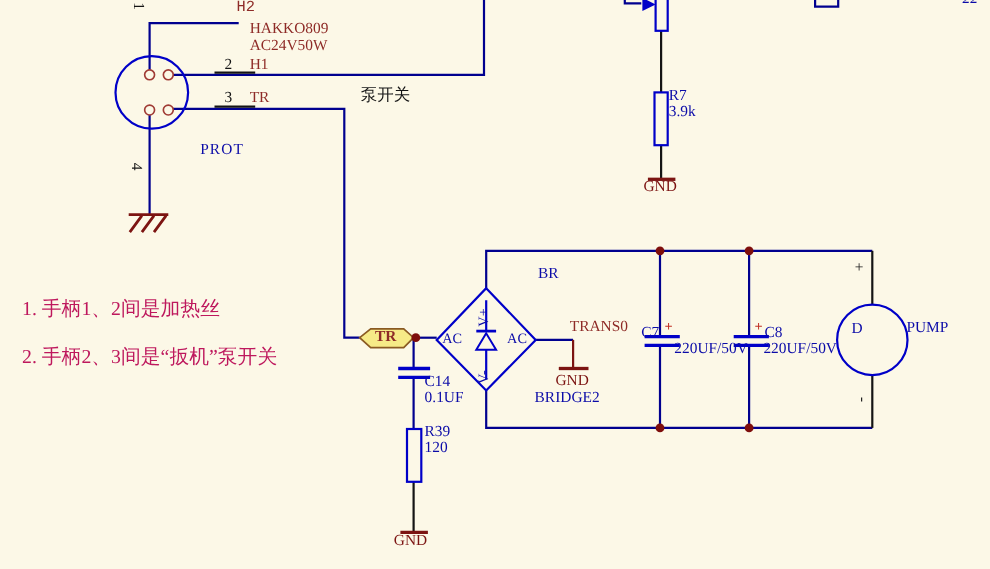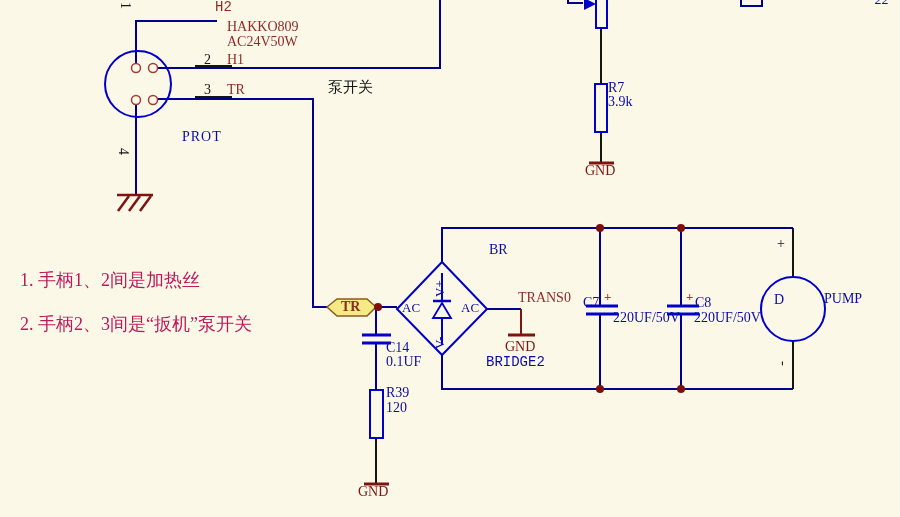--- a/index.html
+++ b/index.html
@@ -131,21 +131,21 @@
 <span class="lbl blue" style="left:608px;top:81px;">R7</span>
 <span class="lbl blue" style="left:608px;top:95px;text-align:center;">3.9k</span>
 <span class="lbl darkred" style="left:585px;top:164px;">GND</span>
 
 <span class="lbl note" style="left:20px;top:271px;">1. 手柄1、2间是加热丝</span>
 <span class="lbl note" style="left:20px;top:315px;">2. 手柄2、3间是“扳机”泵开关</span>
 
 <span class="lbl blue" style="left:489px;top:243px;">BR</span>
 <span class="lbl red" style="left:518px;top:291px;">TRANS0</span>
 <span class="lbl darkred" style="left:505px;top:340px;">GND</span>
-<span class="lbl blue" style="left:486px;top:355px;font-family:Liberation Mono, monospace;">BRIDGE2</span>
+<span class="lbl blue" style="left:486px;top:355px;">BRIDGE2</span>
 <span class="lbl blue small" style="left:402px;top:301px;">AC</span>
 <span class="lbl blue small" style="left:461px;top:301px;">AC</span>
 <span class="lbl blue small rotm90" style="left:433px;top:297px;">V+</span>
 <span class="lbl blue small rotm90" style="left:433px;top:349px;">V-</span>
 
 <span class="lbl blue" style="left:386px;top:341px;">C14</span>
 <span class="lbl blue" style="left:386px;top:355px;">0.1UF</span>
 <span class="lbl blue" style="left:386px;top:386px;">R39</span>
 <span class="lbl blue" style="left:386px;top:401px;">120</span>
 <span class="lbl darkred" style="left:358px;top:485px;">GND</span>

